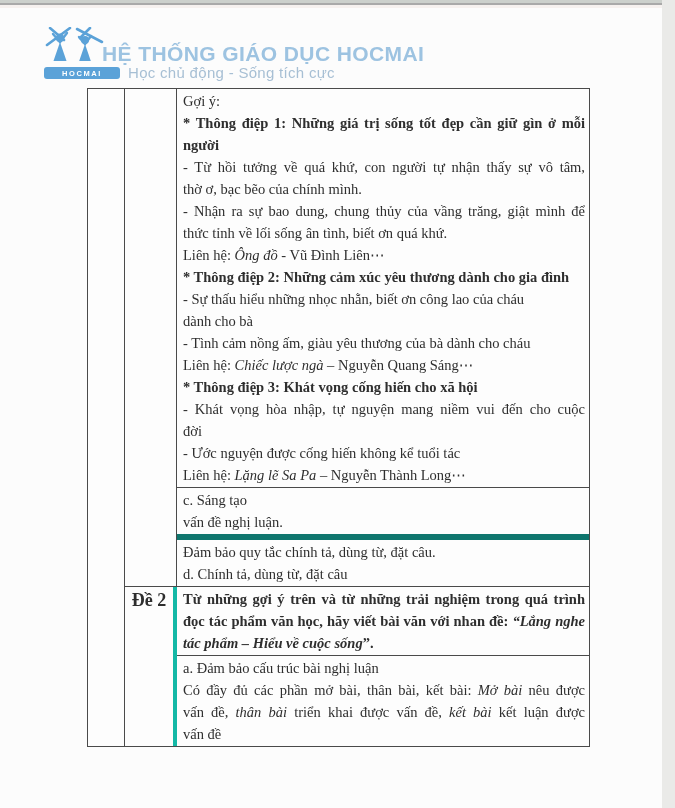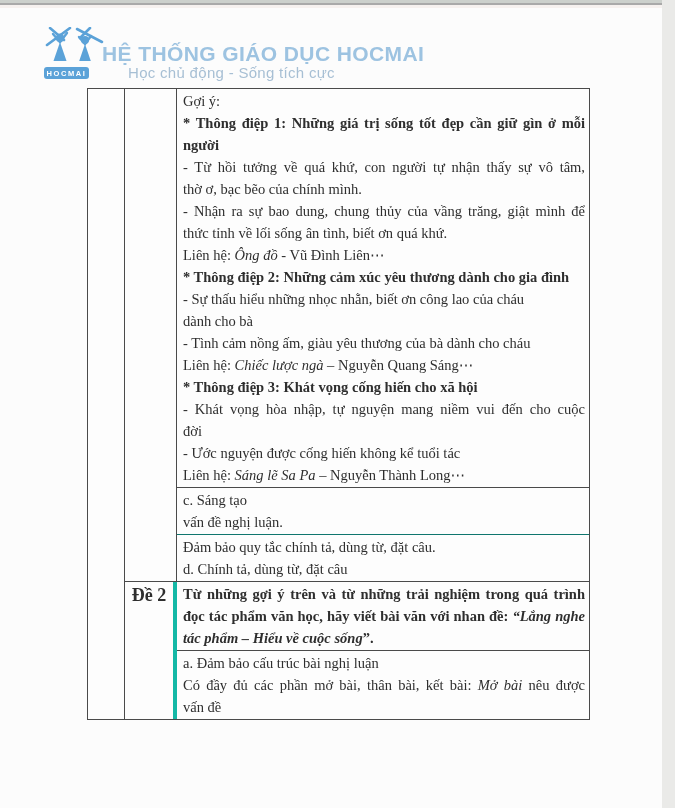--- a/index.html
+++ b/index.html
@@ -11,21 +11,21 @@
   }
   
   .top-strip{position:absolute;left:0;top:0;width:675px;height:3px;background:#ccd0cc;}
   .top-strip2{position:absolute;left:0;top:3px;width:675px;height:2px;background:#a9a9a9;}
   .top-strip3{position:absolute;left:0;top:5px;width:675px;height:3px;background:#f6f1ef;}
   .right-strip{position:absolute;right:0;top:0;width:13px;height:808px;background:#eaeae8;}
 
   
   .logo-svg{position:absolute;left:44px;top:27px;width:60px;height:40px;}
   .logo-badge{
-    position:absolute;left:44px;top:67px;width:45px;height:12px;
+    position:absolute;left:44px;top:67px;width:76px;height:12px;
     background:#5ba2d8;border-radius:3px;
     display:flex;align-items:center;justify-content:center;
     font-family:"Liberation Sans", sans-serif;
     font-size:7.5px;font-weight:bold;color:#ffffff;letter-spacing:1.6px;
   }
   .brand-title{
     position:absolute;left:102px;top:42px;
     font-family:"Liberation Sans", sans-serif;
     font-size:21px;font-weight:bold;color:#9dc3e1;letter-spacing:0.4px;
     white-space:nowrap;
@@ -46,21 +46,21 @@
   }
   .cell{box-sizing:border-box;}
   .col1{grid-column:1;grid-row:1/6;border-right:1px solid #4a4a4a;}
   .col2a{grid-column:2;grid-row:1/4;border-right:1px solid #4a4a4a;border-bottom:1px solid #4a4a4a;}
   .col2b{
     grid-column:2;grid-row:4/6;border-right:4px solid #14b8a6;
     text-align:center;font-weight:bold;font-size:18px;padding-top:3px;
   }
   .c3{grid-column:3;padding:1px 4px 1px 6px;}
   .rA{grid-row:1;border-bottom:1px solid #4a4a4a;}
-  .rB{grid-row:2;border-bottom:1px solid #0f766e;}
+  .rB{grid-row:2;border-bottom:6px solid #0f766e;}
   .rC{grid-row:3;border-bottom:1px solid #4a4a4a;}
   .rD{grid-row:4;border-bottom:1px solid #4a4a4a;}
   .rE{grid-row:5;}
 
   .ln{font-size:14.5px;line-height:22px;min-height:22px;}
   .ln.j{text-align:justify;text-align-last:justify;}
   .b{font-weight:bold;}
   .i{font-style:italic;}
 </style>
 </head>
@@ -109,36 +109,37 @@
       <div class="ln"><span>Liên hệ: </span><span class="i">Ông đồ</span><span> - Vũ Đình Liên⋯</span></div>
       <div class="ln"><span class="b">* Thông điệp 2: Những cảm xúc yêu thương dành cho gia đình</span></div>
       <div class="ln"><span>- Sự thấu hiểu những nhọc nhằn, biết ơn công lao của cháu</span></div>
       <div class="ln"><span>dành cho bà</span></div>
       <div class="ln"><span>- Tình cảm nồng ấm, giàu yêu thương của bà dành cho cháu</span></div>
       <div class="ln"><span>Liên hệ: </span><span class="i">Chiếc lược ngà</span><span> – Nguyễn Quang Sáng⋯</span></div>
       <div class="ln"><span class="b">* Thông điệp 3: Khát vọng cống hiến cho xã hội</span></div>
       <div class="ln j"><span>- Khát vọng hòa nhập, tự nguyện mang niềm vui đến cho cuộc</span></div>
       <div class="ln"><span>đời</span></div>
       <div class="ln"><span>- Ước nguyện được cống hiến không kể tuổi tác</span></div>
-      <div class="ln"><span>Liên hệ: </span><span class="i">Sáng lẽ Sa Pa</span><span> – Nguyễn Thành Long⋯</span></div>
+      <div class="ln"><span>Liên hệ: </span><span class="i">Lặng lẽ Sa Pa</span><span> – Nguyễn Thành Long⋯</span></div>
     </div>
   <div class="cell c3 rB">
       <div class="ln"><span>c. Sáng tạo</span></div>
       <div class="ln"><span>vấn đề nghị luận.</span></div>
     </div>
   <div class="cell c3 rC">
       <div class="ln"><span>Đảm bảo quy tắc chính tả, dùng từ, đặt câu.</span></div>
       <div class="ln"><span>d. Chính tả, dùng từ, đặt câu</span></div>
     </div>
   <div class="cell col2b">
     <span>Đề 2</span>
   </div>
   <div class="cell c3 rD">
       <div class="ln j"><span class="b">Từ những gợi ý trên và từ những trải nghiệm trong quá trình</span></div>
       <div class="ln j"><span class="b">đọc tác phẩm văn học, hãy viết bài văn với nhan đề: </span><span class="b i">“Lắng nghe</span></div>
       <div class="ln"><span class="b i">tác phẩm – Hiểu về cuộc sống</span><span class="b">”.</span></div>
     </div>
   <div class="cell c3 rE">
       <div class="ln"><span>a. Đảm bảo cấu trúc bài nghị luận</span></div>
       <div class="ln j"><span>Có đầy đủ các phần mở bài, thân bài, kết bài: </span><span class="i">Mở bài</span><span> nêu được</span></div>
+      <div class="ln j"><span>vấn đề, </span><span class="i">thân bài</span><span> triển khai được vấn đề, </span><span class="i">kết bài</span><span> kết luận được</span></div>
       <div class="ln"><span>vấn đề</span></div>
     </div>
 </div>
 
 </body></html>

